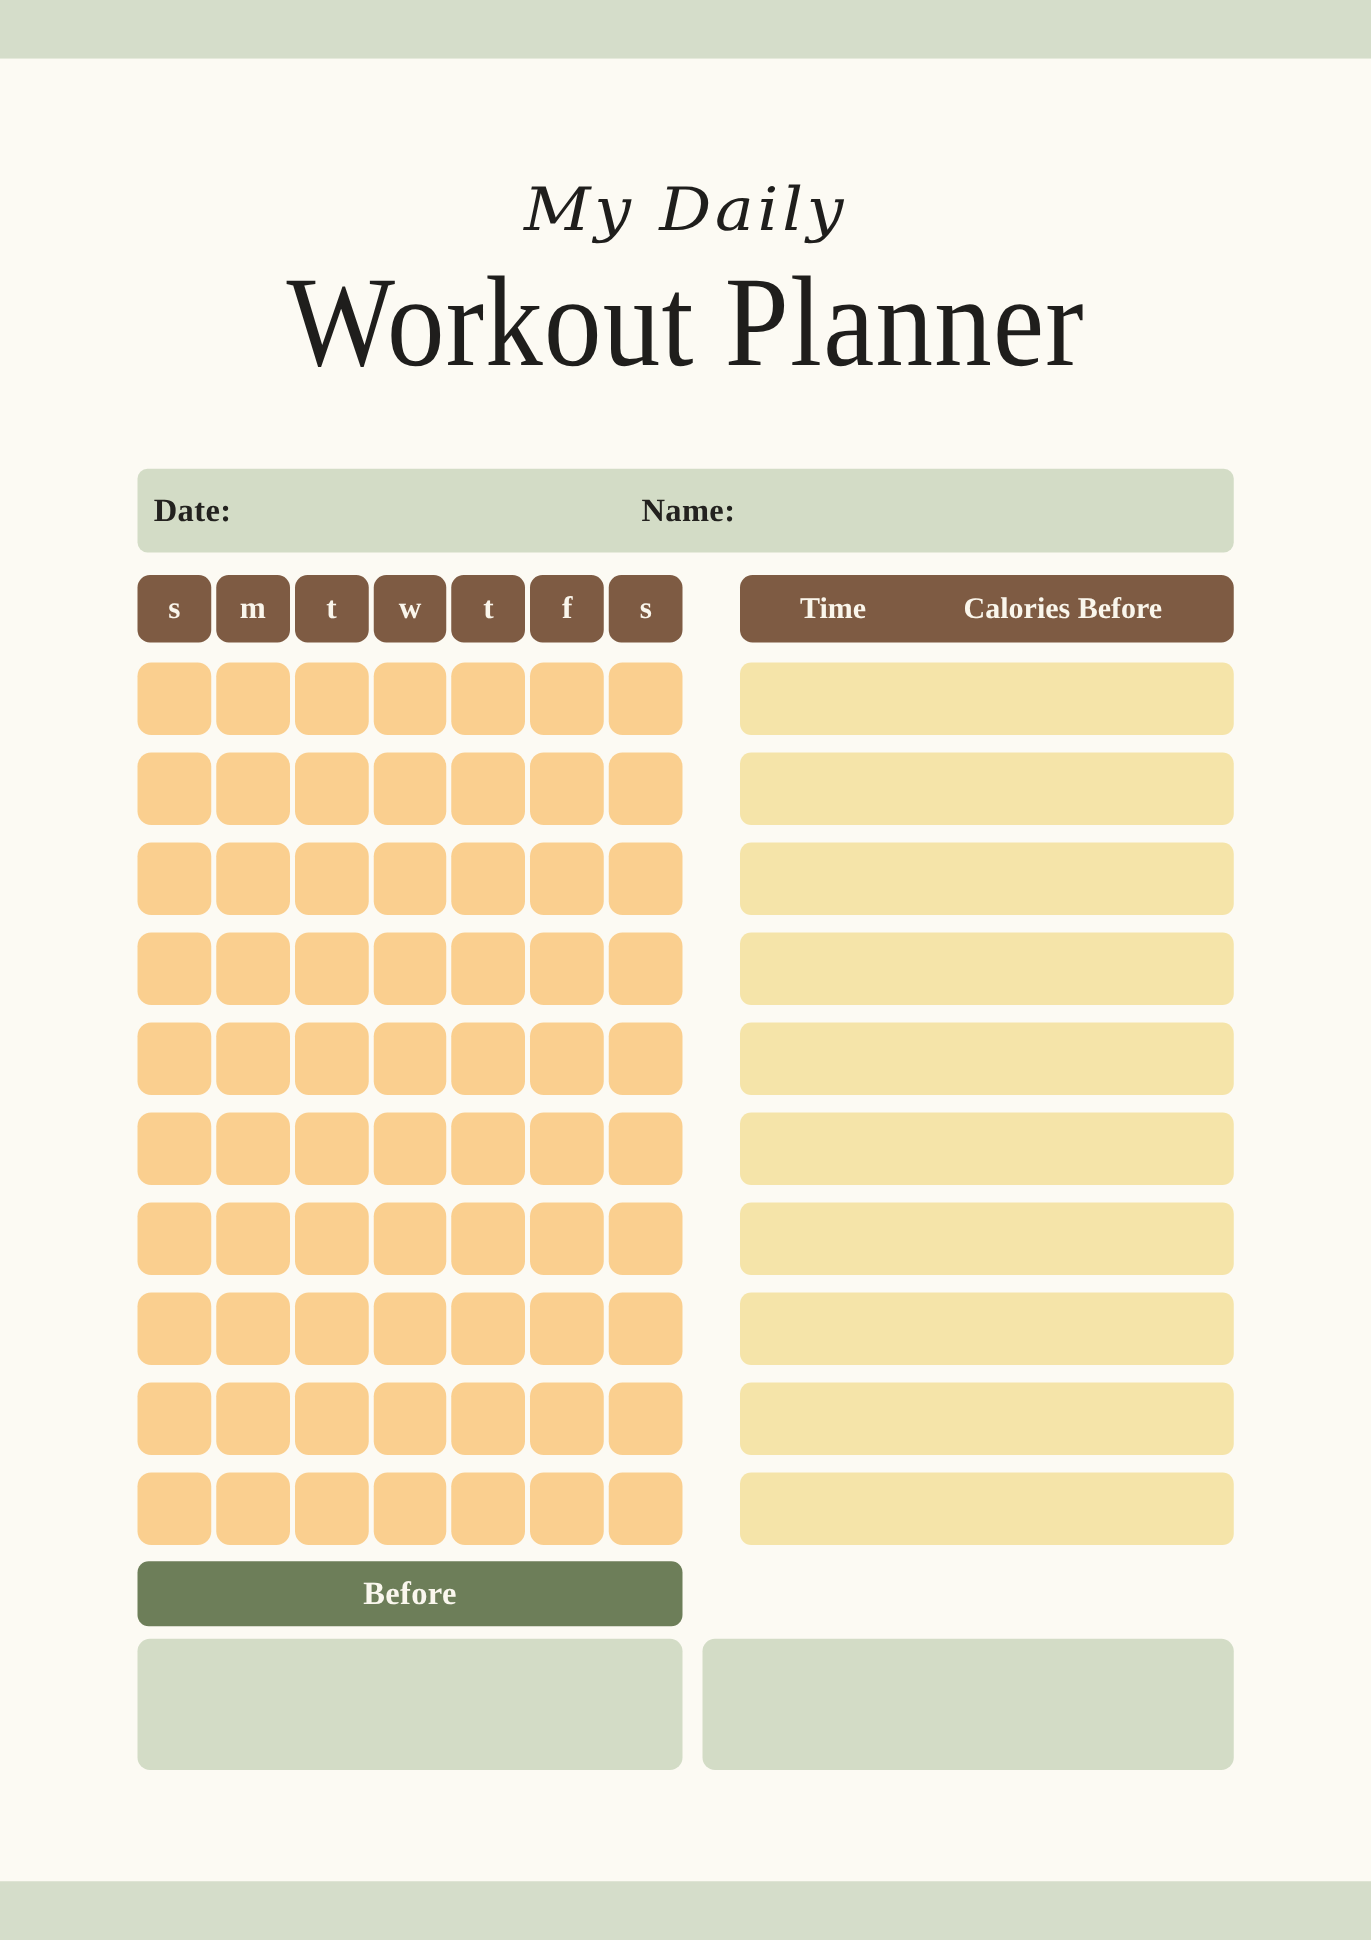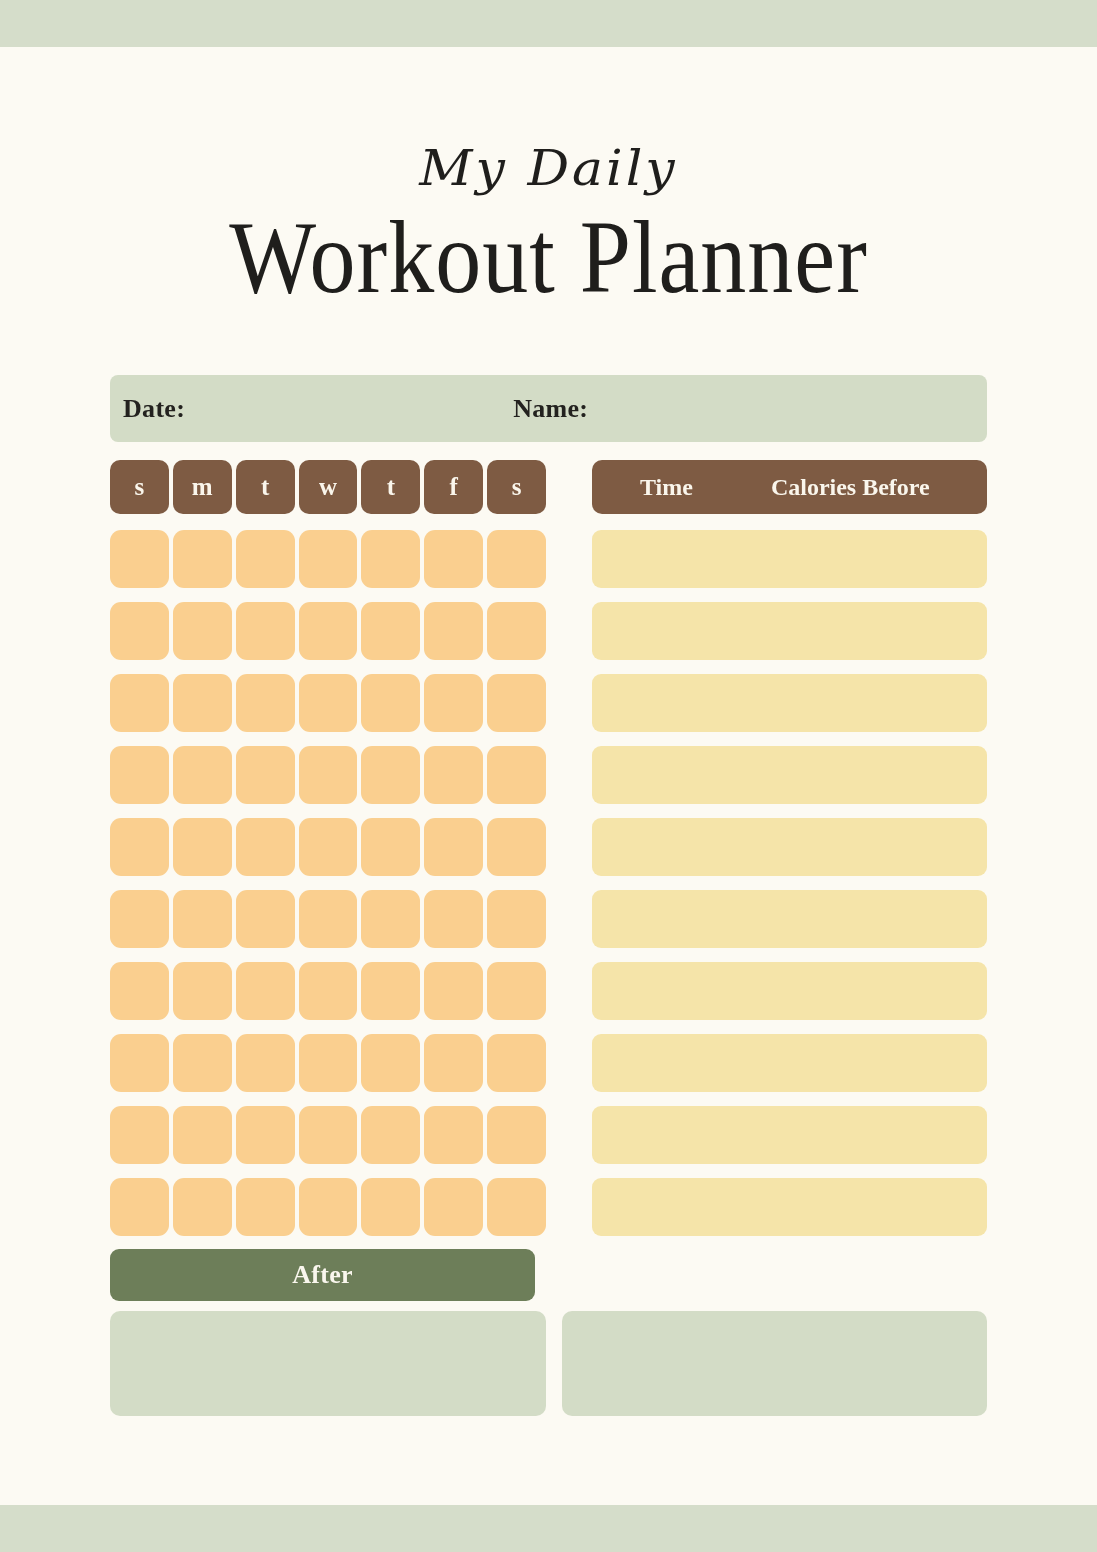--- a/index.html
+++ b/index.html
@@ -331,21 +331,21 @@
           <div class="entry-bar"></div>
           <div class="entry-bar"></div>
           <div class="entry-bar"></div>
         </div>
     </div>
   </div>
 
 </div>
 
 <div class="ba-row">
-  <div class="ba-btn right">After</div>
+  <div class="ba-btn left">Before</div>
 </div>
 
 <div class="note-row">
   <div class="note-box left"></div>
   <div class="note-box right"></div>
 </div>
 
 <div class="band band-bottom"></div>
 
 </body></html>

